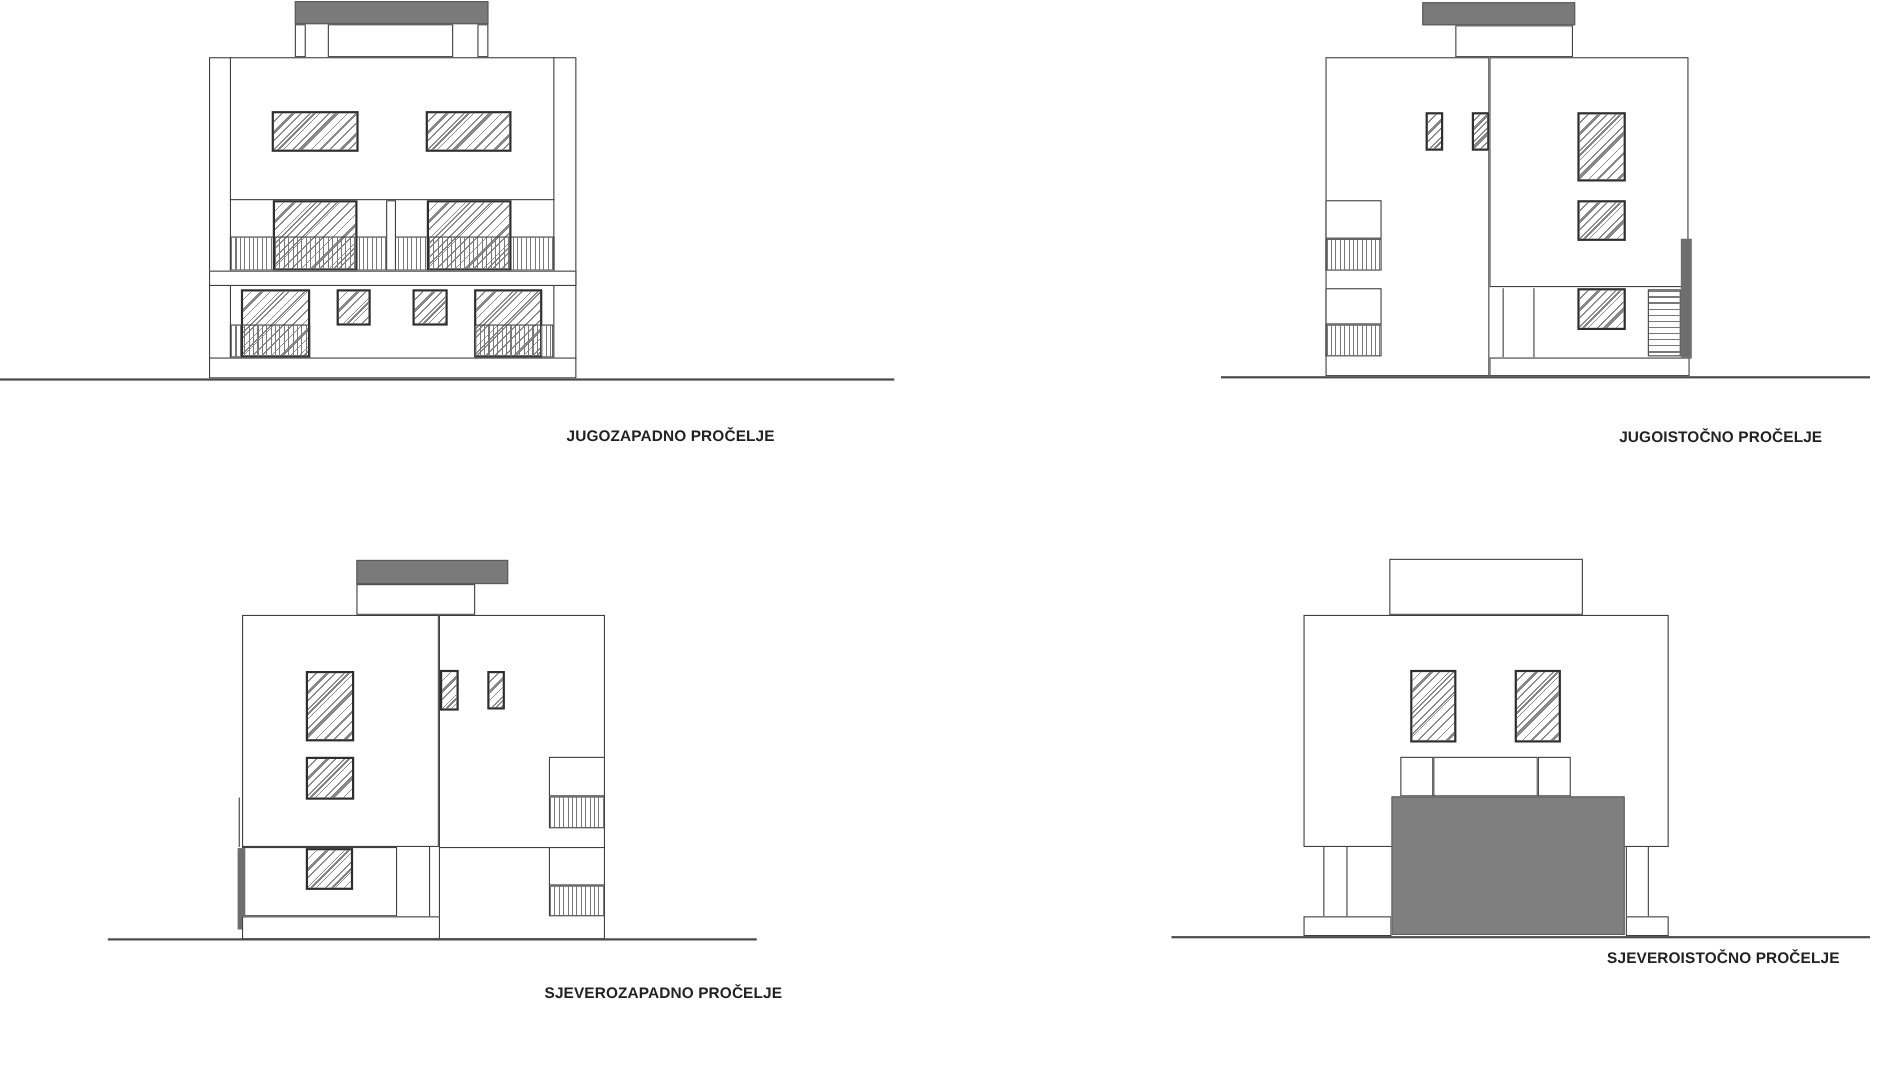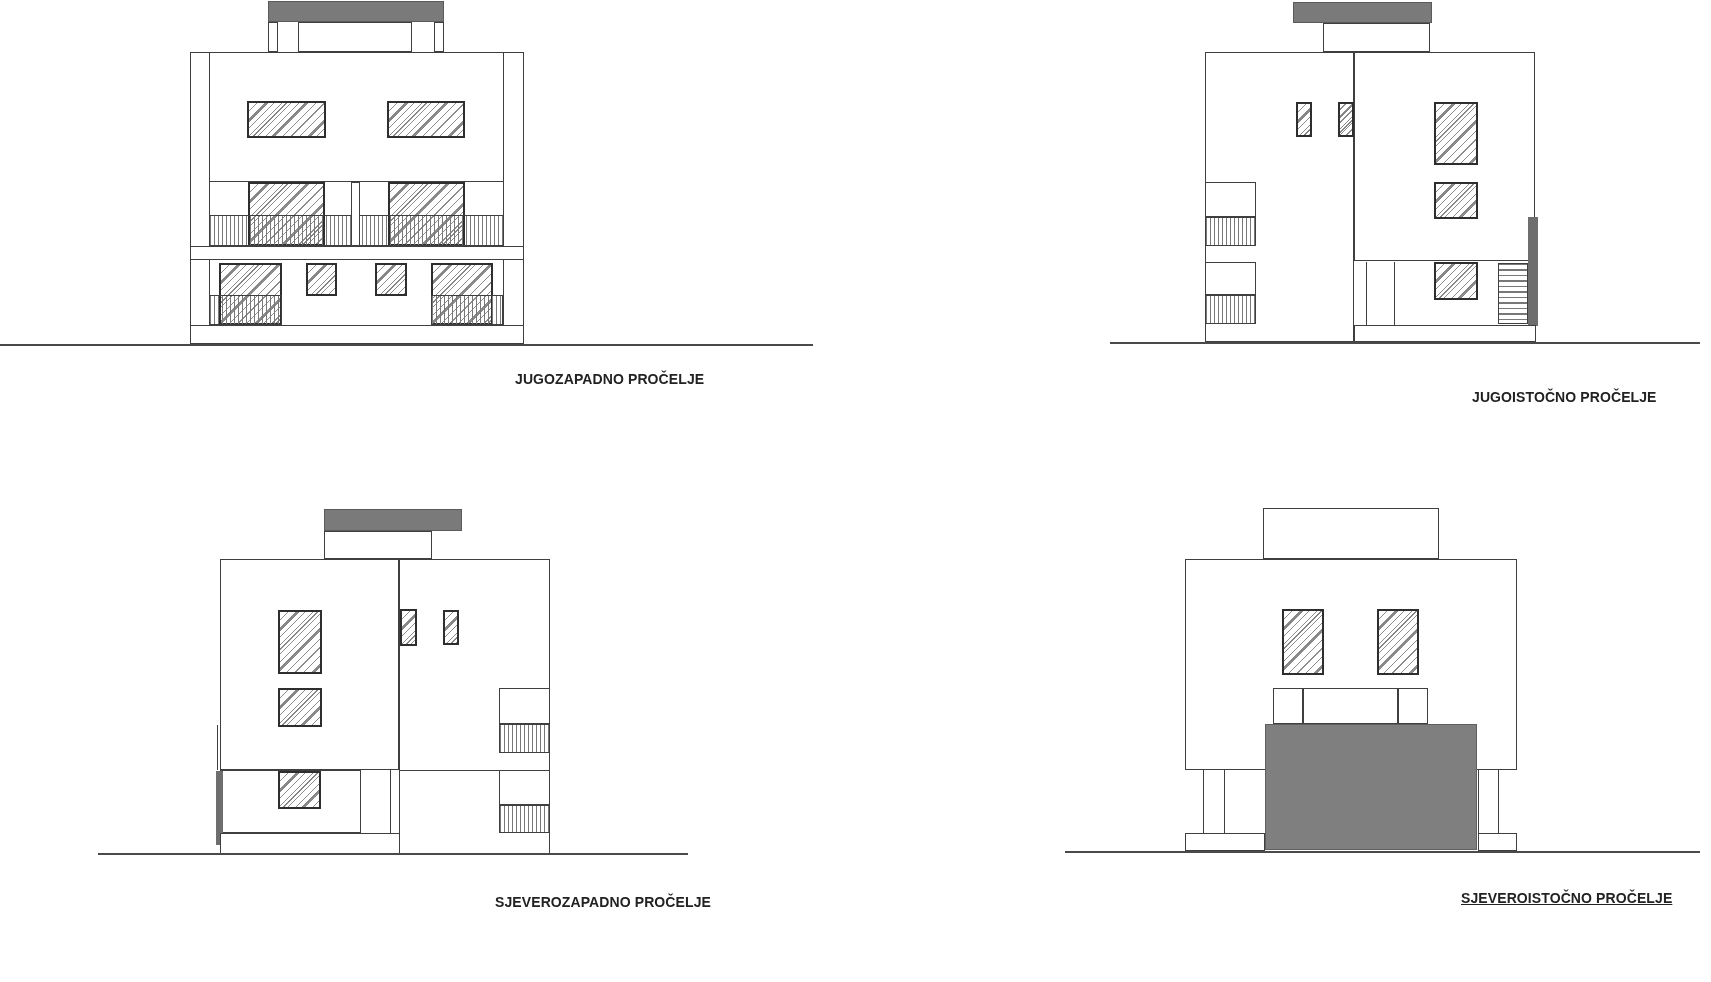--- a/index.html
+++ b/index.html
@@ -50,21 +50,21 @@
     <div class="s box" style="left:351px;top:182px;width:9px;height:64px;"></div>
     <div class="s box" style="left:190px;top:246px;width:334px;height:14px;"></div>
     <div class="s window" style="left:219px;top:263px;width:63px;height:62px;"></div>
     <div class="s window" style="left:431px;top:263px;width:62px;height:62px;"></div>
     <div class="s vstripes" style="left:209px;top:295px;width:73px;height:30px;"></div>
     <div class="s vstripes" style="left:431px;top:295px;width:72px;height:30px;"></div>
     <div class="s window" style="left:306px;top:263px;width:31px;height:33px;"></div>
     <div class="s window" style="left:375px;top:263px;width:32px;height:33px;"></div>
     <div class="s hline" style="left:190px;top:325px;width:334px;"></div>
     <div class="s gline" style="left:0px;top:344px;width:813px;"></div>
-    <div class="label" style="left:515px;top:371px;">JUGOZAPADNO PROČELJE</div>
+    <div class="label" style="left:515px;top:388px;">JUGOZAPADNO PROČELJE</div>
   </div>
 
   <div>
     <div class="s slab" style="left:1293px;top:2px;width:139px;height:21px;"></div>
     <div class="s box" style="left:1323px;top:23px;width:107px;height:29px;"></div>
     <div class="s heavy" style="left:1205px;top:52px;width:149px;height:290px;"></div>
     <div class="s heavy" style="left:1354px;top:52px;width:181px;height:209px;"></div>
     <div class="s window" style="left:1296px;top:102px;width:16px;height:35px;"></div>
     <div class="s window dense" style="left:1338px;top:102px;width:16px;height:35px;"></div>
     <div class="s box" style="left:1205px;top:182px;width:51px;height:35px;"></div>
@@ -117,16 +117,16 @@
     <div class="s box" style="left:1303px;top:688px;width:95px;height:36px;"></div>
     <div class="s box" style="left:1398px;top:688px;width:30px;height:36px;"></div>
     <div class="s garage-mass" style="left:1265px;top:724px;width:212px;height:126px;"></div>
     <div class="s vline" style="left:1203px;top:770px;height:63px;"></div>
     <div class="s vline" style="left:1224px;top:770px;height:63px;"></div>
     <div class="s box" style="left:1185px;top:833px;width:80px;height:18px;"></div>
     <div class="s vline" style="left:1478px;top:770px;height:63px;"></div>
     <div class="s vline" style="left:1498px;top:770px;height:63px;"></div>
     <div class="s box" style="left:1478px;top:833px;width:39px;height:18px;"></div>
     <div class="s gline" style="left:1065px;top:851px;width:635px;"></div>
-    <div class="label" style="left:1461px;top:890px;text-decoration:underline;">SJEVEROISTOČNO PROČELJE</div>
+    <div class="label" style="left:1461px;top:862px;">SJEVEROISTOČNO PROČELJE</div>
   </div>
 
 </div>
 
 </body></html>

